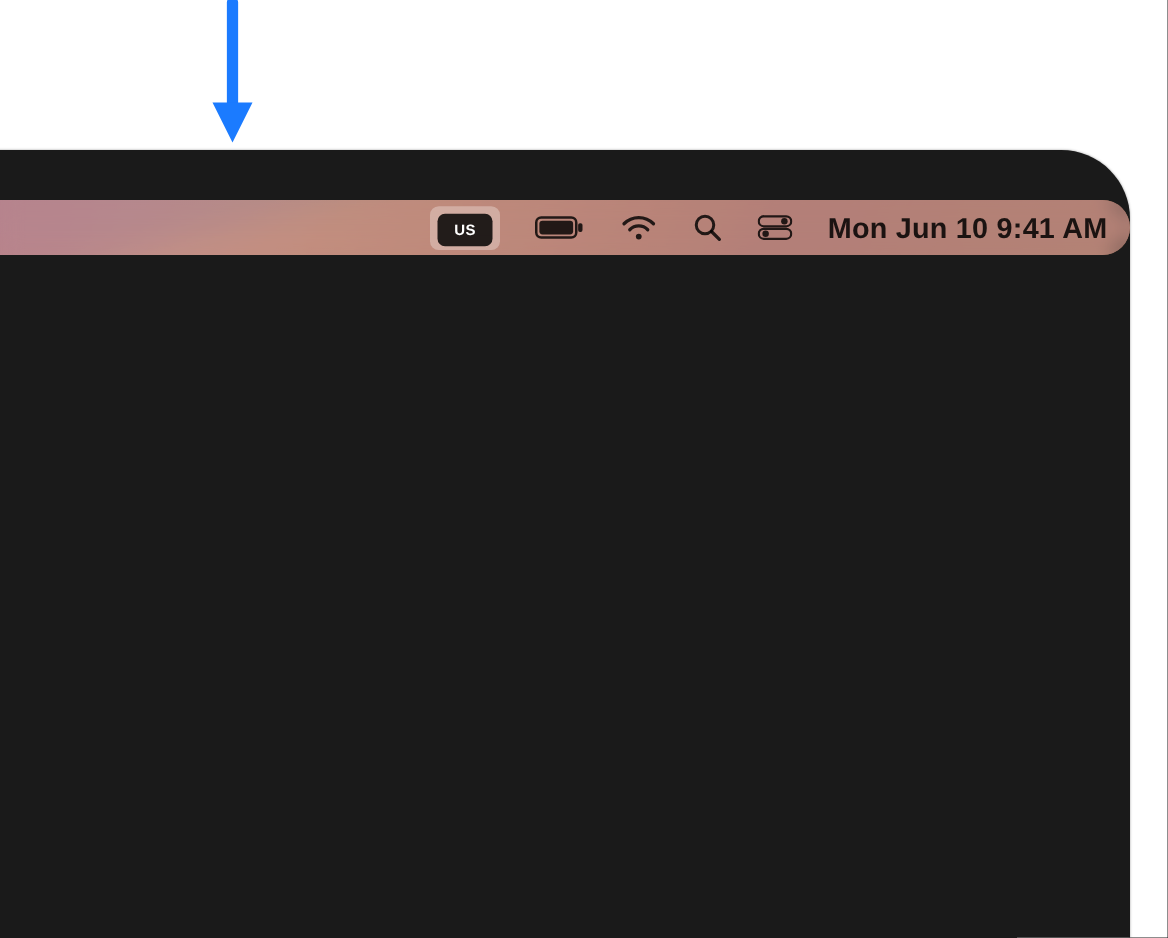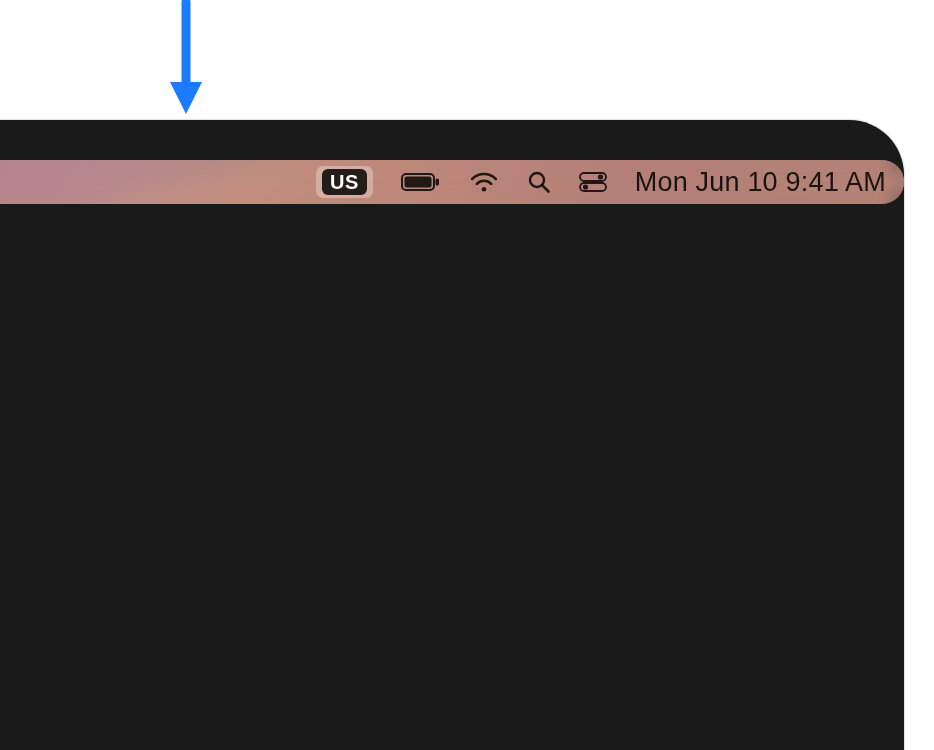--- a/index.html
+++ b/index.html
@@ -84,22 +84,22 @@
       display: inline-flex;
       align-items: center;
       justify-content: center;
       height: 100%;
       color: rgba(0,0,0,.82);
       font-size: 22px;
       font-weight: 500;
     }
     .datetime-label {
       color: rgba(0,0,0,.85);
-      font-size: 27px;
-      font-weight: 400;
+      font-size: 23px;
+      font-weight: 700;
       letter-spacing: .2px;
       white-space: nowrap;
     }
 
     
     .input-chip-wrap {
       padding: 3px 6px;
       border-radius: 7px;
       background: rgba(255,255,255,.30);
     }
@@ -107,21 +107,21 @@
       display: inline-flex;
       align-items: center;
       justify-content: center;
       border-radius: 6px;
       font-weight: 700;
       letter-spacing: .5px;
     }
     .lang-chip.menubar-chip {
       background: rgba(0,0,0,.84);
       color: #fff;
-      font-size: 20px;
+      font-size: 12px;
       height: 26px;
       min-width: 44px;
       padding: 0 8px;
     }
 
     .svg-icon { display: block; }
   </style>
 </head>
 <body>
 

